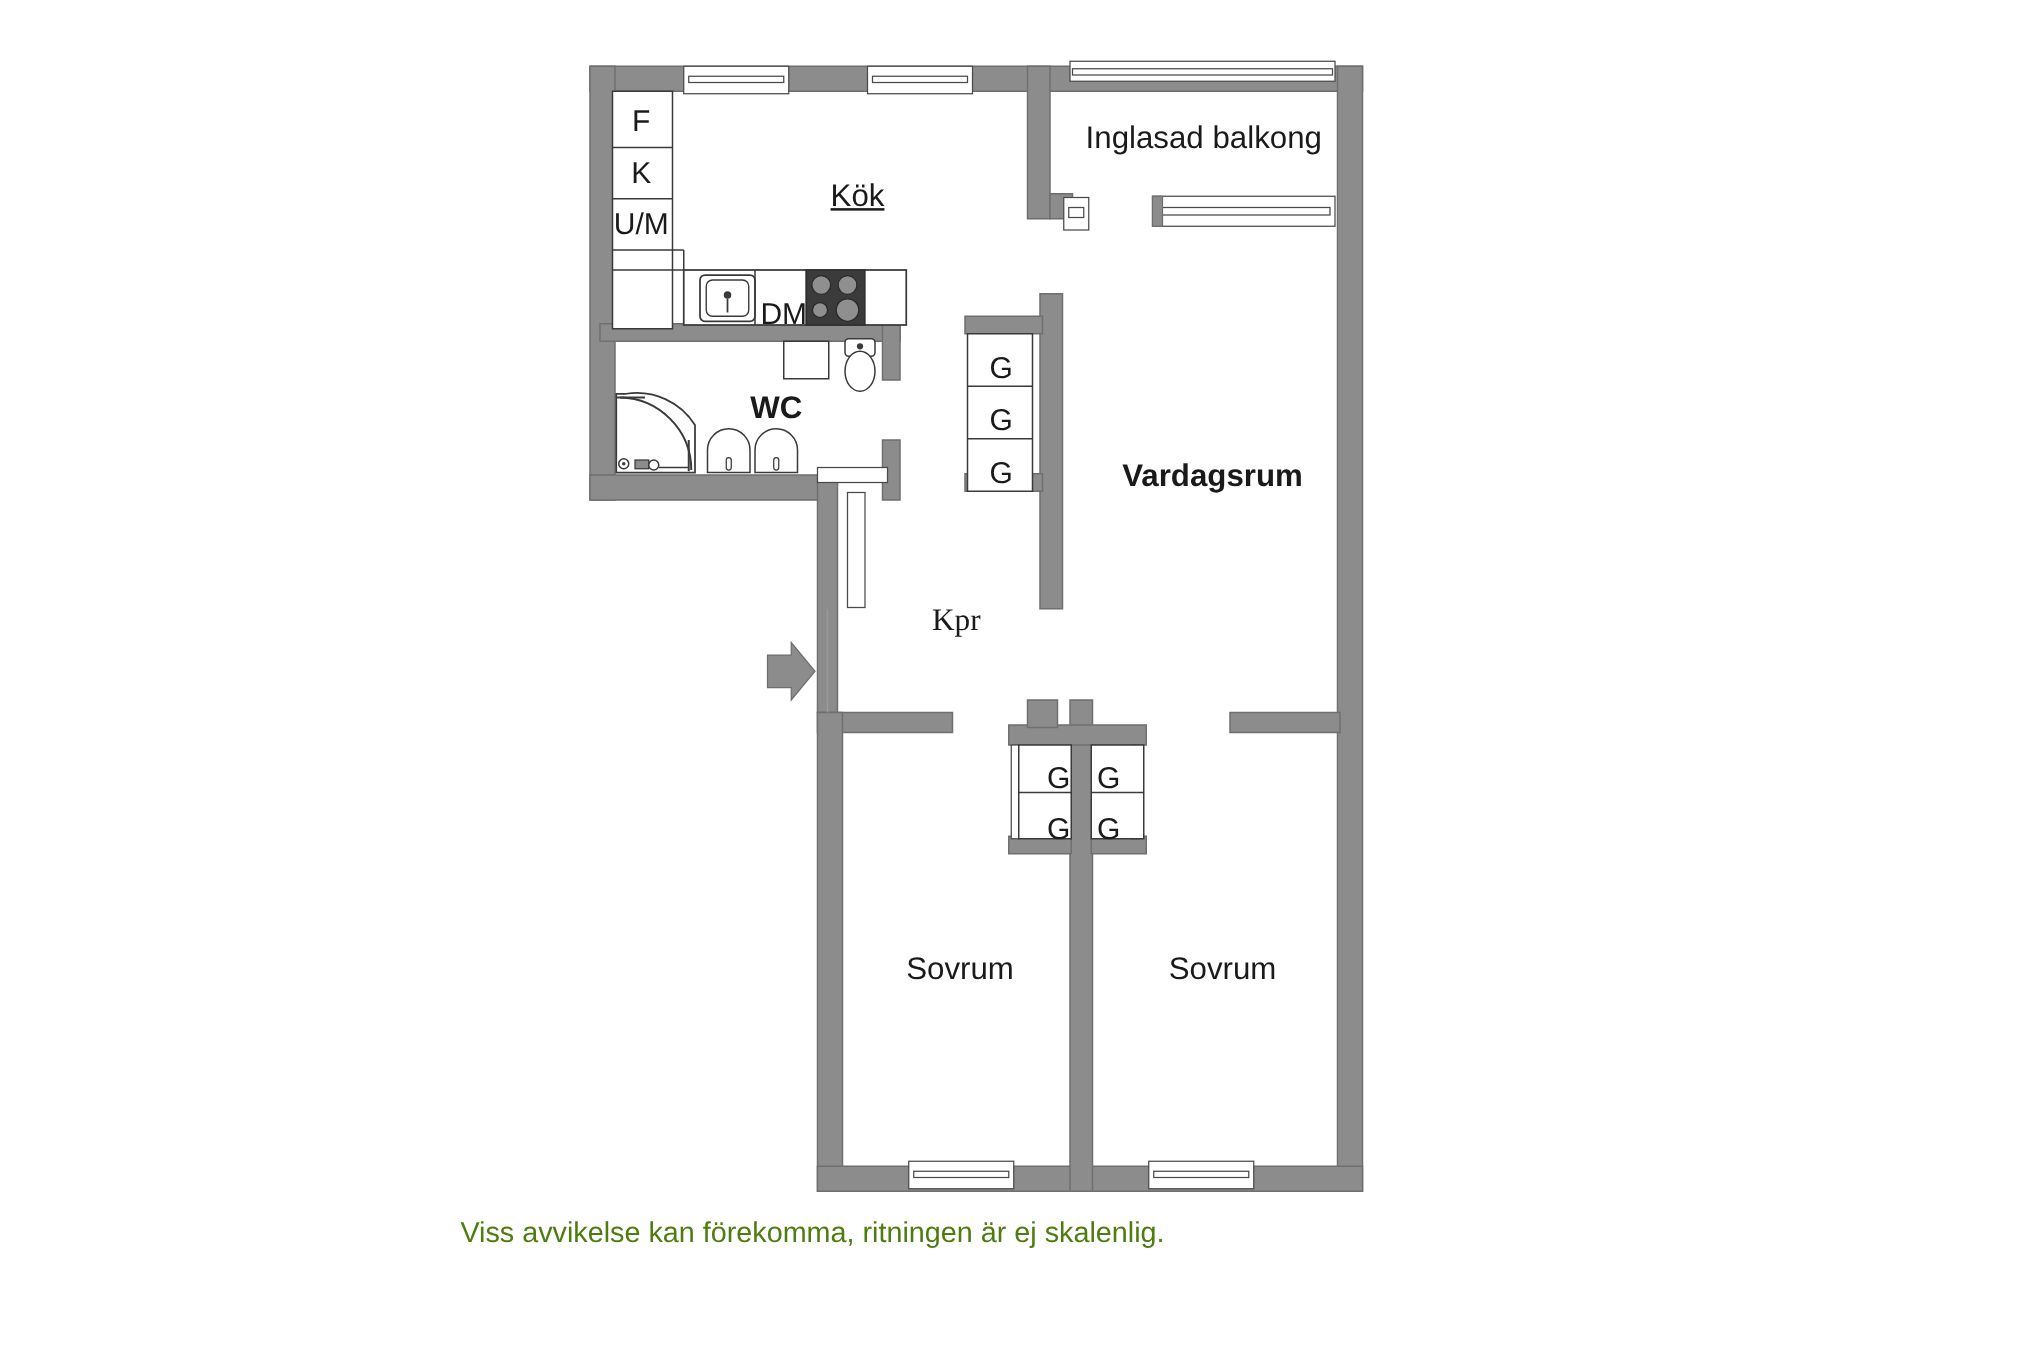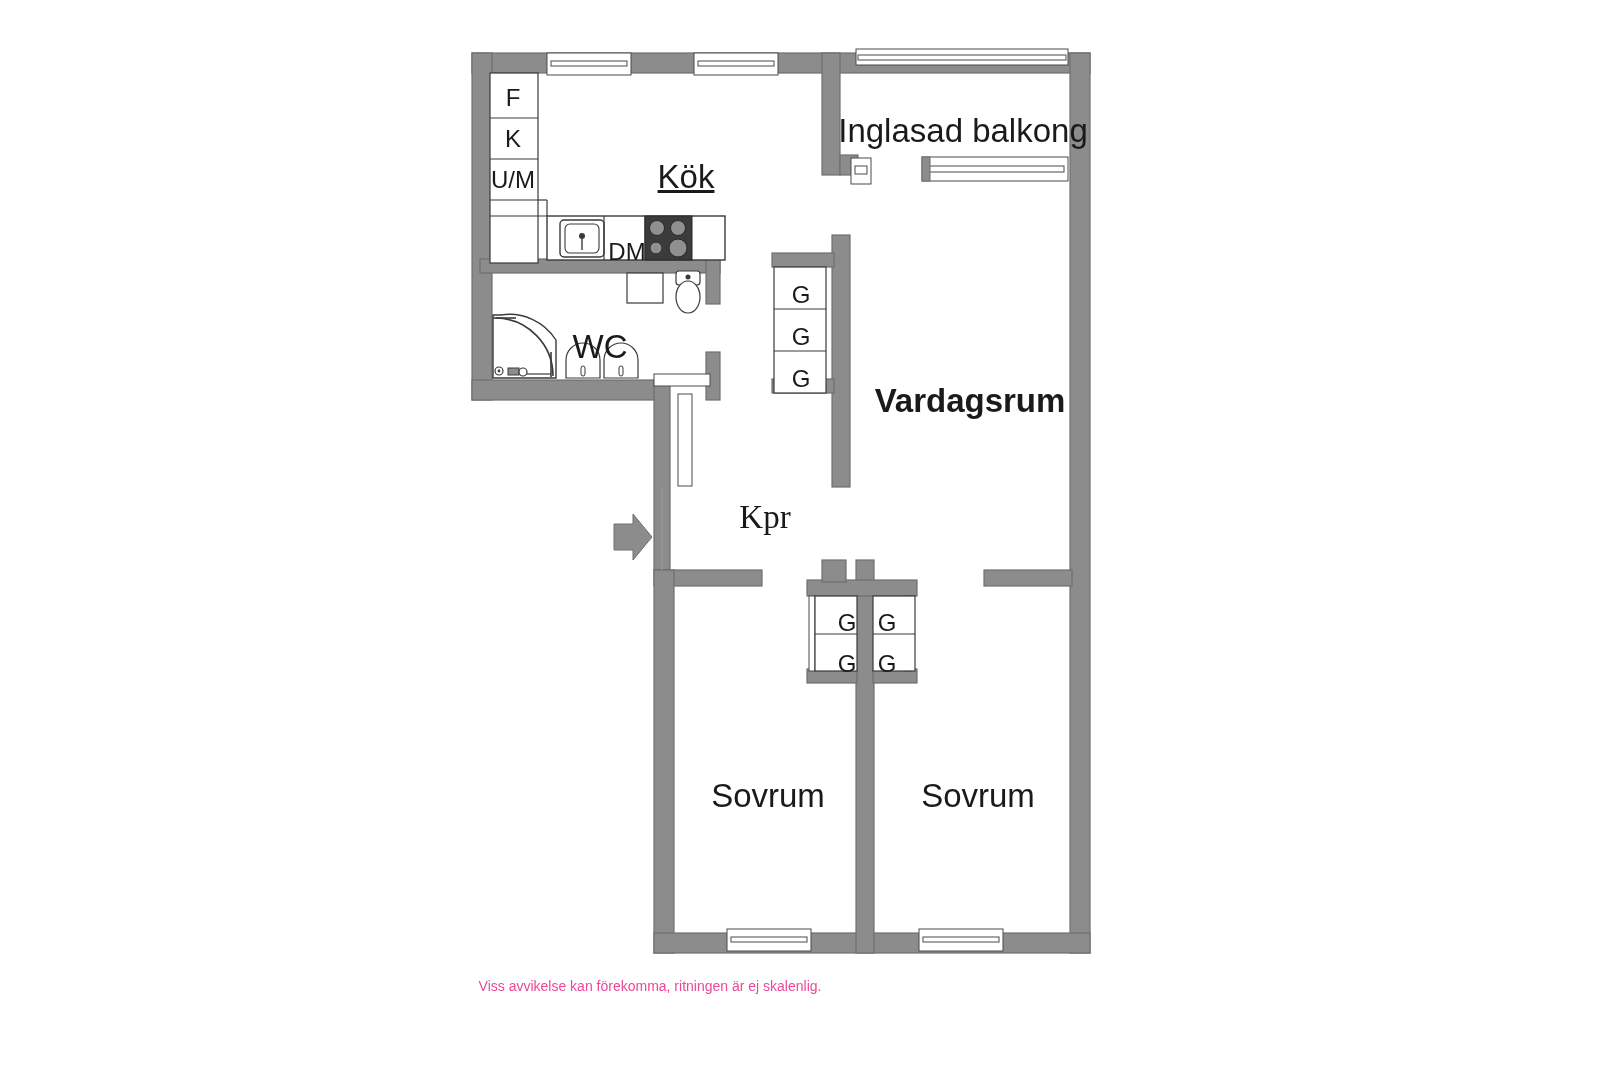--- a/index.html
+++ b/index.html
@@ -20,26 +20,26 @@
     width: 1620px;
     height: 1080px;
   }
   .label {
     position: absolute;
     color: #1a1a1a;
     white-space: nowrap;
     transform: translate(-50%, -50%);
     font-weight: 400;
   }
-  .room-label { font-size: 33px; margin-top: 20px; }
+  .room-label { font-size: 25px; }
   .box-label  { font-size: 24px; }
   .caption {
     position: absolute;
-    font-size: 14px;
-    color: #ec4899;
+    font-size: 23px;
+    color: #4d7c0f;
     white-space: nowrap;
     transform: translate(-50%, -50%);
   }
 </style>
 </head>
 <body>
 
 <svg id="plan" viewBox="0 0 1620 1080" xmlns="http://www.w3.org/2000/svg">
 
   <g fill="#8c8c8c" stroke="#6f6f6f" stroke-width="1.2">
@@ -219,21 +219,21 @@
   <g>
     <path d="M 614 524 L 633 524 L 633 514 L 652 537 L 633 560 L 633 550 L 614 550 Z" fill="#8c8c8c" stroke="#6f6f6f" stroke-width="1"></path>
   </g>
 
   <line x1="662" y1="487" x2="662" y2="570" stroke="#9a9a9a" stroke-width="1.2"></line>
 </svg>
 
 <div id="labels">
     <div class="label room-label" style="left: 686px; top: 157px; text-decoration: underline;">Kök</div>
     <div class="label room-label" style="left: 963px; top: 111px;">Inglasad balkong</div>
-    <div class="label room-label" style="left: 600px; top: 327px;">WC</div>
+    <div class="label room-label" style="left: 621px; top: 327px; font-weight: bold;">WC</div>
     <div class="label room-label" style="left: 970px; top: 381px; font-weight: bold;">Vardagsrum</div>
     <div class="label room-label" style="left: 765px; top: 497px; font-family: Liberation Serif, serif;">Kpr</div>
     <div class="label room-label" style="left: 768px; top: 776px;">Sovrum</div>
     <div class="label room-label" style="left: 978px; top: 776px;">Sovrum</div>
     <div class="label box-label" style="left: 513px; top: 97.5px;">F</div>
     <div class="label box-label" style="left: 513px; top: 138.5px;">K</div>
     <div class="label box-label" style="left: 513px; top: 179.5px; text-align: center;">U/M</div>
     <div class="label box-label" style="left: 627px; top: 252px;">DM</div>
     <div class="label box-label" style="left: 801px; top: 295px;">G</div>
     <div class="label box-label" style="left: 801px; top: 337px;">G</div>

